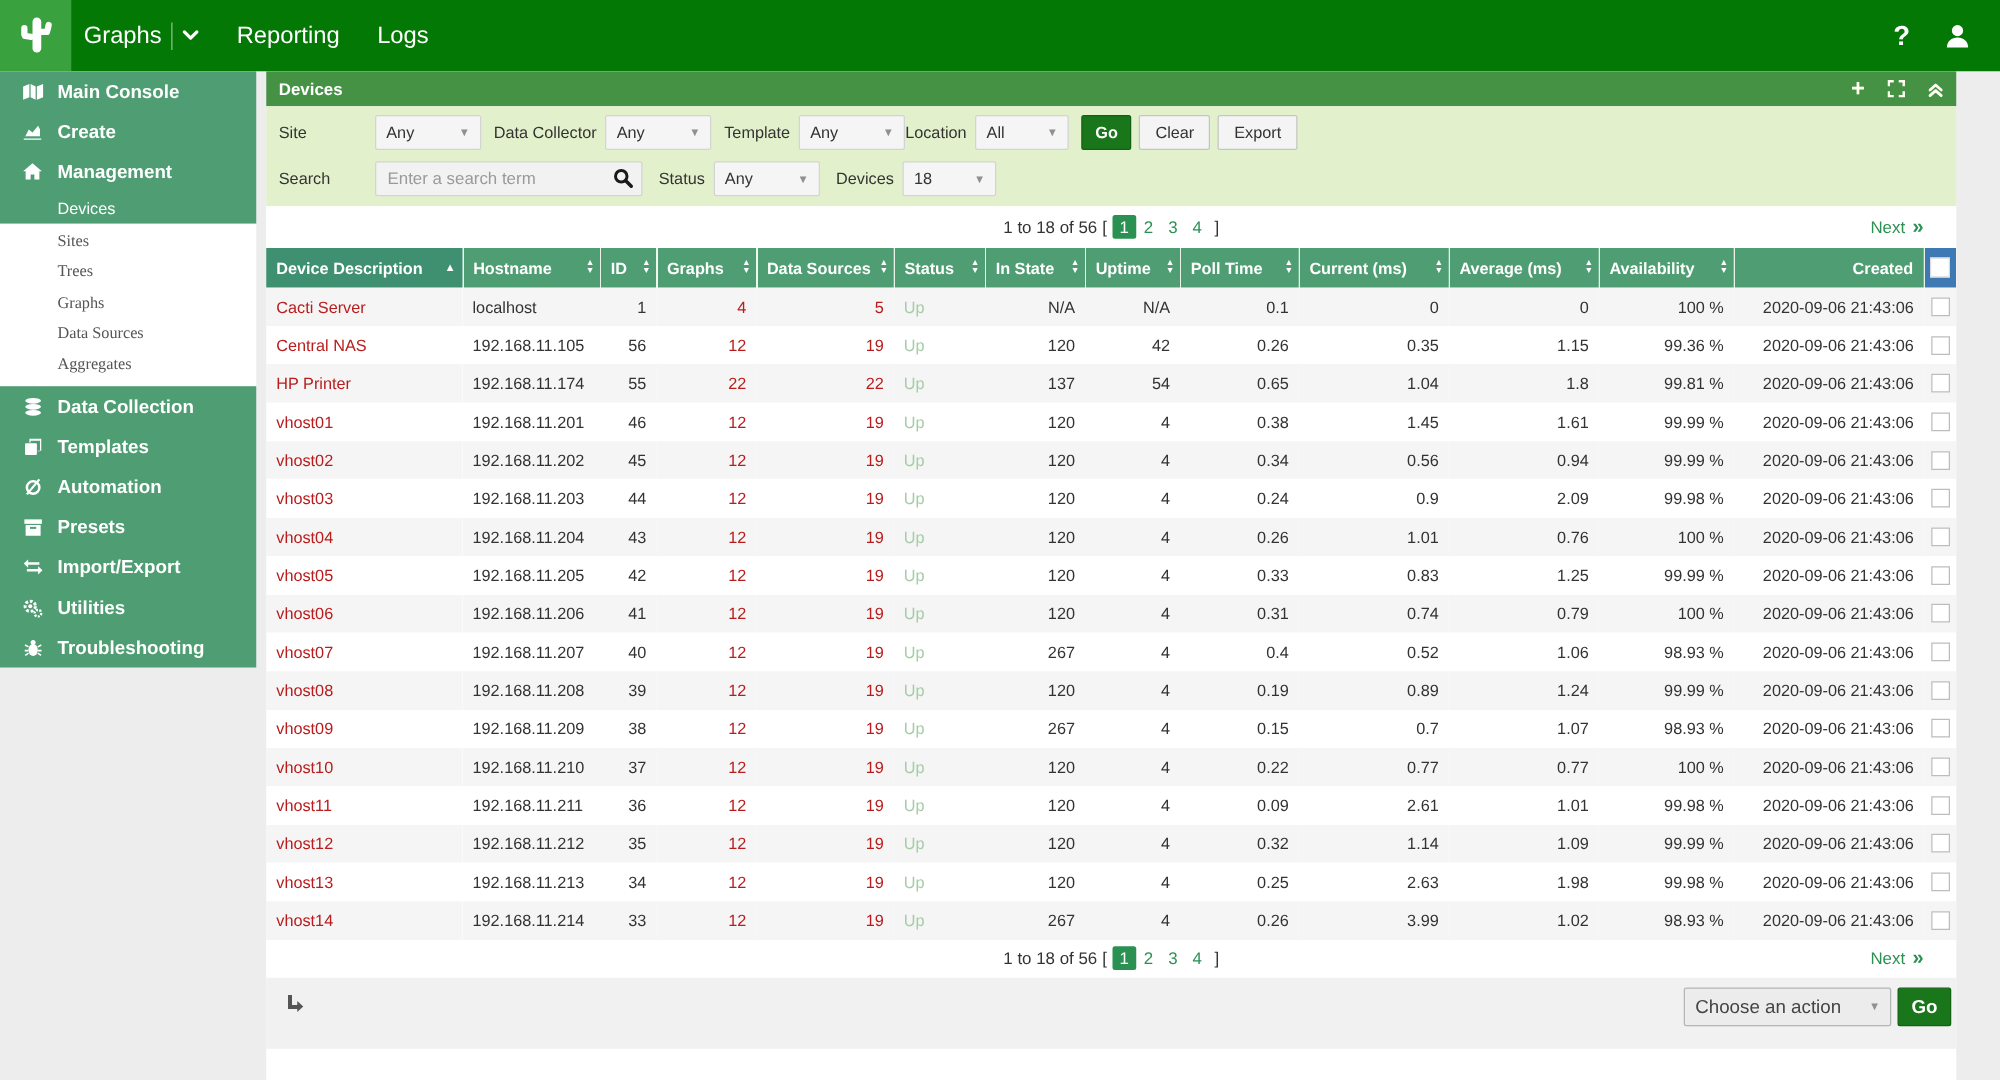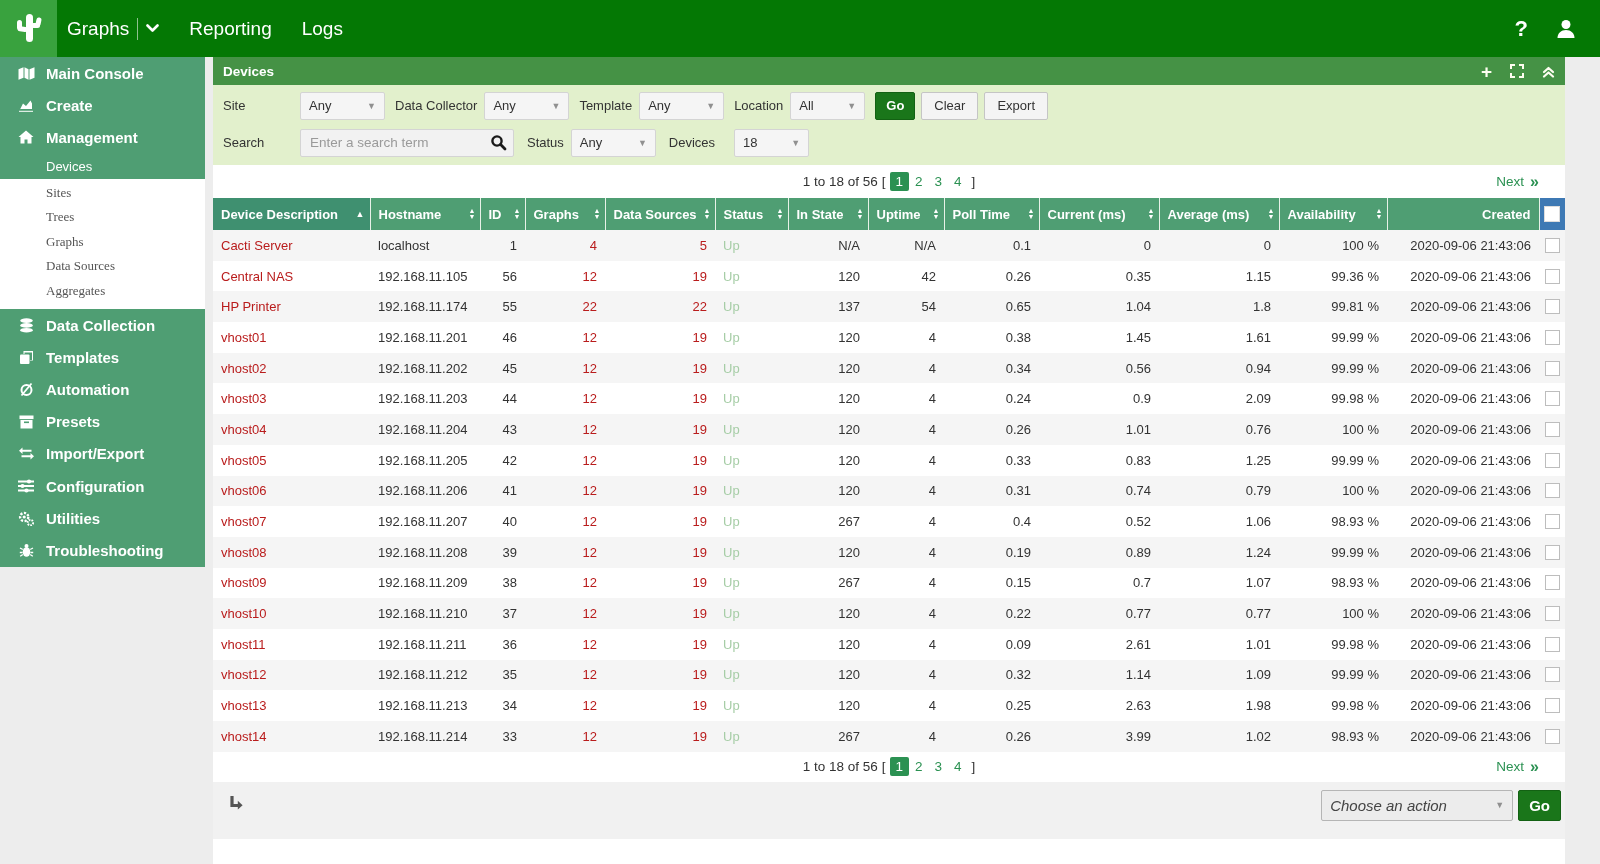--- a/index.html
+++ b/index.html
@@ -77,21 +77,21 @@
   td.num { text-align:right; }
   td.link { color:#b91c1c; }
   td.status-up { color:#a6cda6; }
   td.cell-check { padding:0; }
   .cbx { width:15px; height:15px; background:#fff; border:1px solid #bdbdbd; margin:0 auto; }
   .cbx.hdr { width:16px; height:16px; border:1px solid #ddd; }
 
   
   .footerbar { background:#f1f1f1; height:57px; display:flex; align-items:flex-start; padding:8px 4px 0 14px; }
   .fb-right { margin-left:auto; display:flex; align-items:center; gap:5px; }
-  .fsel.action { width:192px; height:31px; background:#ececec; border:1px solid #b5b5b5; font-size:15px; color:#444;font-style:italic; }
+  .fsel.action { width:166px; height:31px; background:#ececec; border:1px solid #b5b5b5; font-size:15px; color:#444; }
   .btn.fgo { height:31px; font-size:15px; }
   svg { display:block; }
 </style>
 </head>
 <body>
 
 <div class="topbar">
   <div class="logo-tile">
     <span>
       <svg width="30" height="34" viewBox="0 0 30 34">
@@ -223,33 +223,20 @@
       <div class="snav-item">
         <span class="ic">
           <svg width="17" height="13" viewBox="0 0 17 13">
               <path d="M4.5 0.5 1 3.8l3.5 3.3V4.8h9v-2h-9zM12.5 5.9 16 9.2l-3.5 3.3v-2.3h-9v-2h9z" fill="#fff"></path>
             </svg>
         </span>
         <span>Import/Export</span>
       </div>
       <div class="snav-item">
         <span class="ic">
-          <svg width="16" height="14" viewBox="0 0 16 14">
-              <g stroke="#fff" stroke-width="1.8">
-                <path d="M0 2.5h16M0 7h16M0 11.5h16"></path>
-              </g>
-              <circle cx="11" cy="2.5" r="2.1" fill="#fff"></circle>
-              <circle cx="4.5" cy="7" r="2.1" fill="#fff"></circle>
-              <circle cx="8.5" cy="11.5" r="2.1" fill="#fff"></circle>
-            </svg>
-        </span>
-        <span>Configuration</span>
-      </div>
-      <div class="snav-item">
-        <span class="ic">
           <svg width="16" height="15" viewBox="0 0 16 15">
               <circle cx="6.2" cy="6" r="4.1" fill="none" stroke="#fff" stroke-width="2.4" stroke-dasharray="2.2 1.5"></circle>
               <circle cx="6.2" cy="6" r="1.6" fill="#fff"></circle>
               <circle cx="12.4" cy="11.6" r="2.7" fill="none" stroke="#fff" stroke-width="2" stroke-dasharray="1.6 1.1"></circle>
             </svg>
         </span>
         <span>Utilities</span>
       </div>
       <div class="snav-item">
         <span class="ic">
@@ -296,21 +283,21 @@
           <span class="flabel" style="margin-left:10px">Data Collector</span>
           <div class="fsel" style="width:85px;margin-left:7px">
             <span>Any</span>
               <span class="arr">▼</span>
           </div>
           <span class="flabel" style="margin-left:10px">Template</span>
           <div class="fsel" style="width:85px;margin-left:7px">
             <span>Any</span>
               <span class="arr">▼</span>
           </div>
-          <span class="flabel" style="margin-left:10px">Location</span>
+          <span class="flabel" style="">Location</span>
           <div class="fsel" style="width:75px;margin-left:7px">
             <span>All</span>
               <span class="arr">▼</span>
           </div>
           <button class="btn go" style="margin-left:10px">Go</button>
           <button class="btn" style="margin-left:6px">Clear</button>
           <button class="btn" style="margin-left:6px">Export</button>
         </div>
         <div class="frow">
           <span class="flabel" style="width:77px">Search</span>
@@ -322,21 +309,21 @@
                   <path d="M10.6 10.6 15 15" stroke="#1a1a1a" stroke-width="2.8" stroke-linecap="round"></path>
                 </svg>
             </span>
           </div>
           <span class="flabel" style="margin-left:13px">Status</span>
           <div class="fsel" style="width:85px;margin-left:7px">
             <span>Any</span>
               <span class="arr">▼</span>
           </div>
           <span class="flabel" style="margin-left:13px">Devices</span>
-          <div class="fsel" style="width:75px;margin-left:19px">
+          <div class="fsel" style="width:75px;margin-left:7px">
             <span>18</span>
               <span class="arr">▼</span>
           </div>
         </div>
       </div>
 
       <div class="pagerow">
         <div class="pager-center">
           <span>1 to 18 of 56</span>
           <span>[</span>

